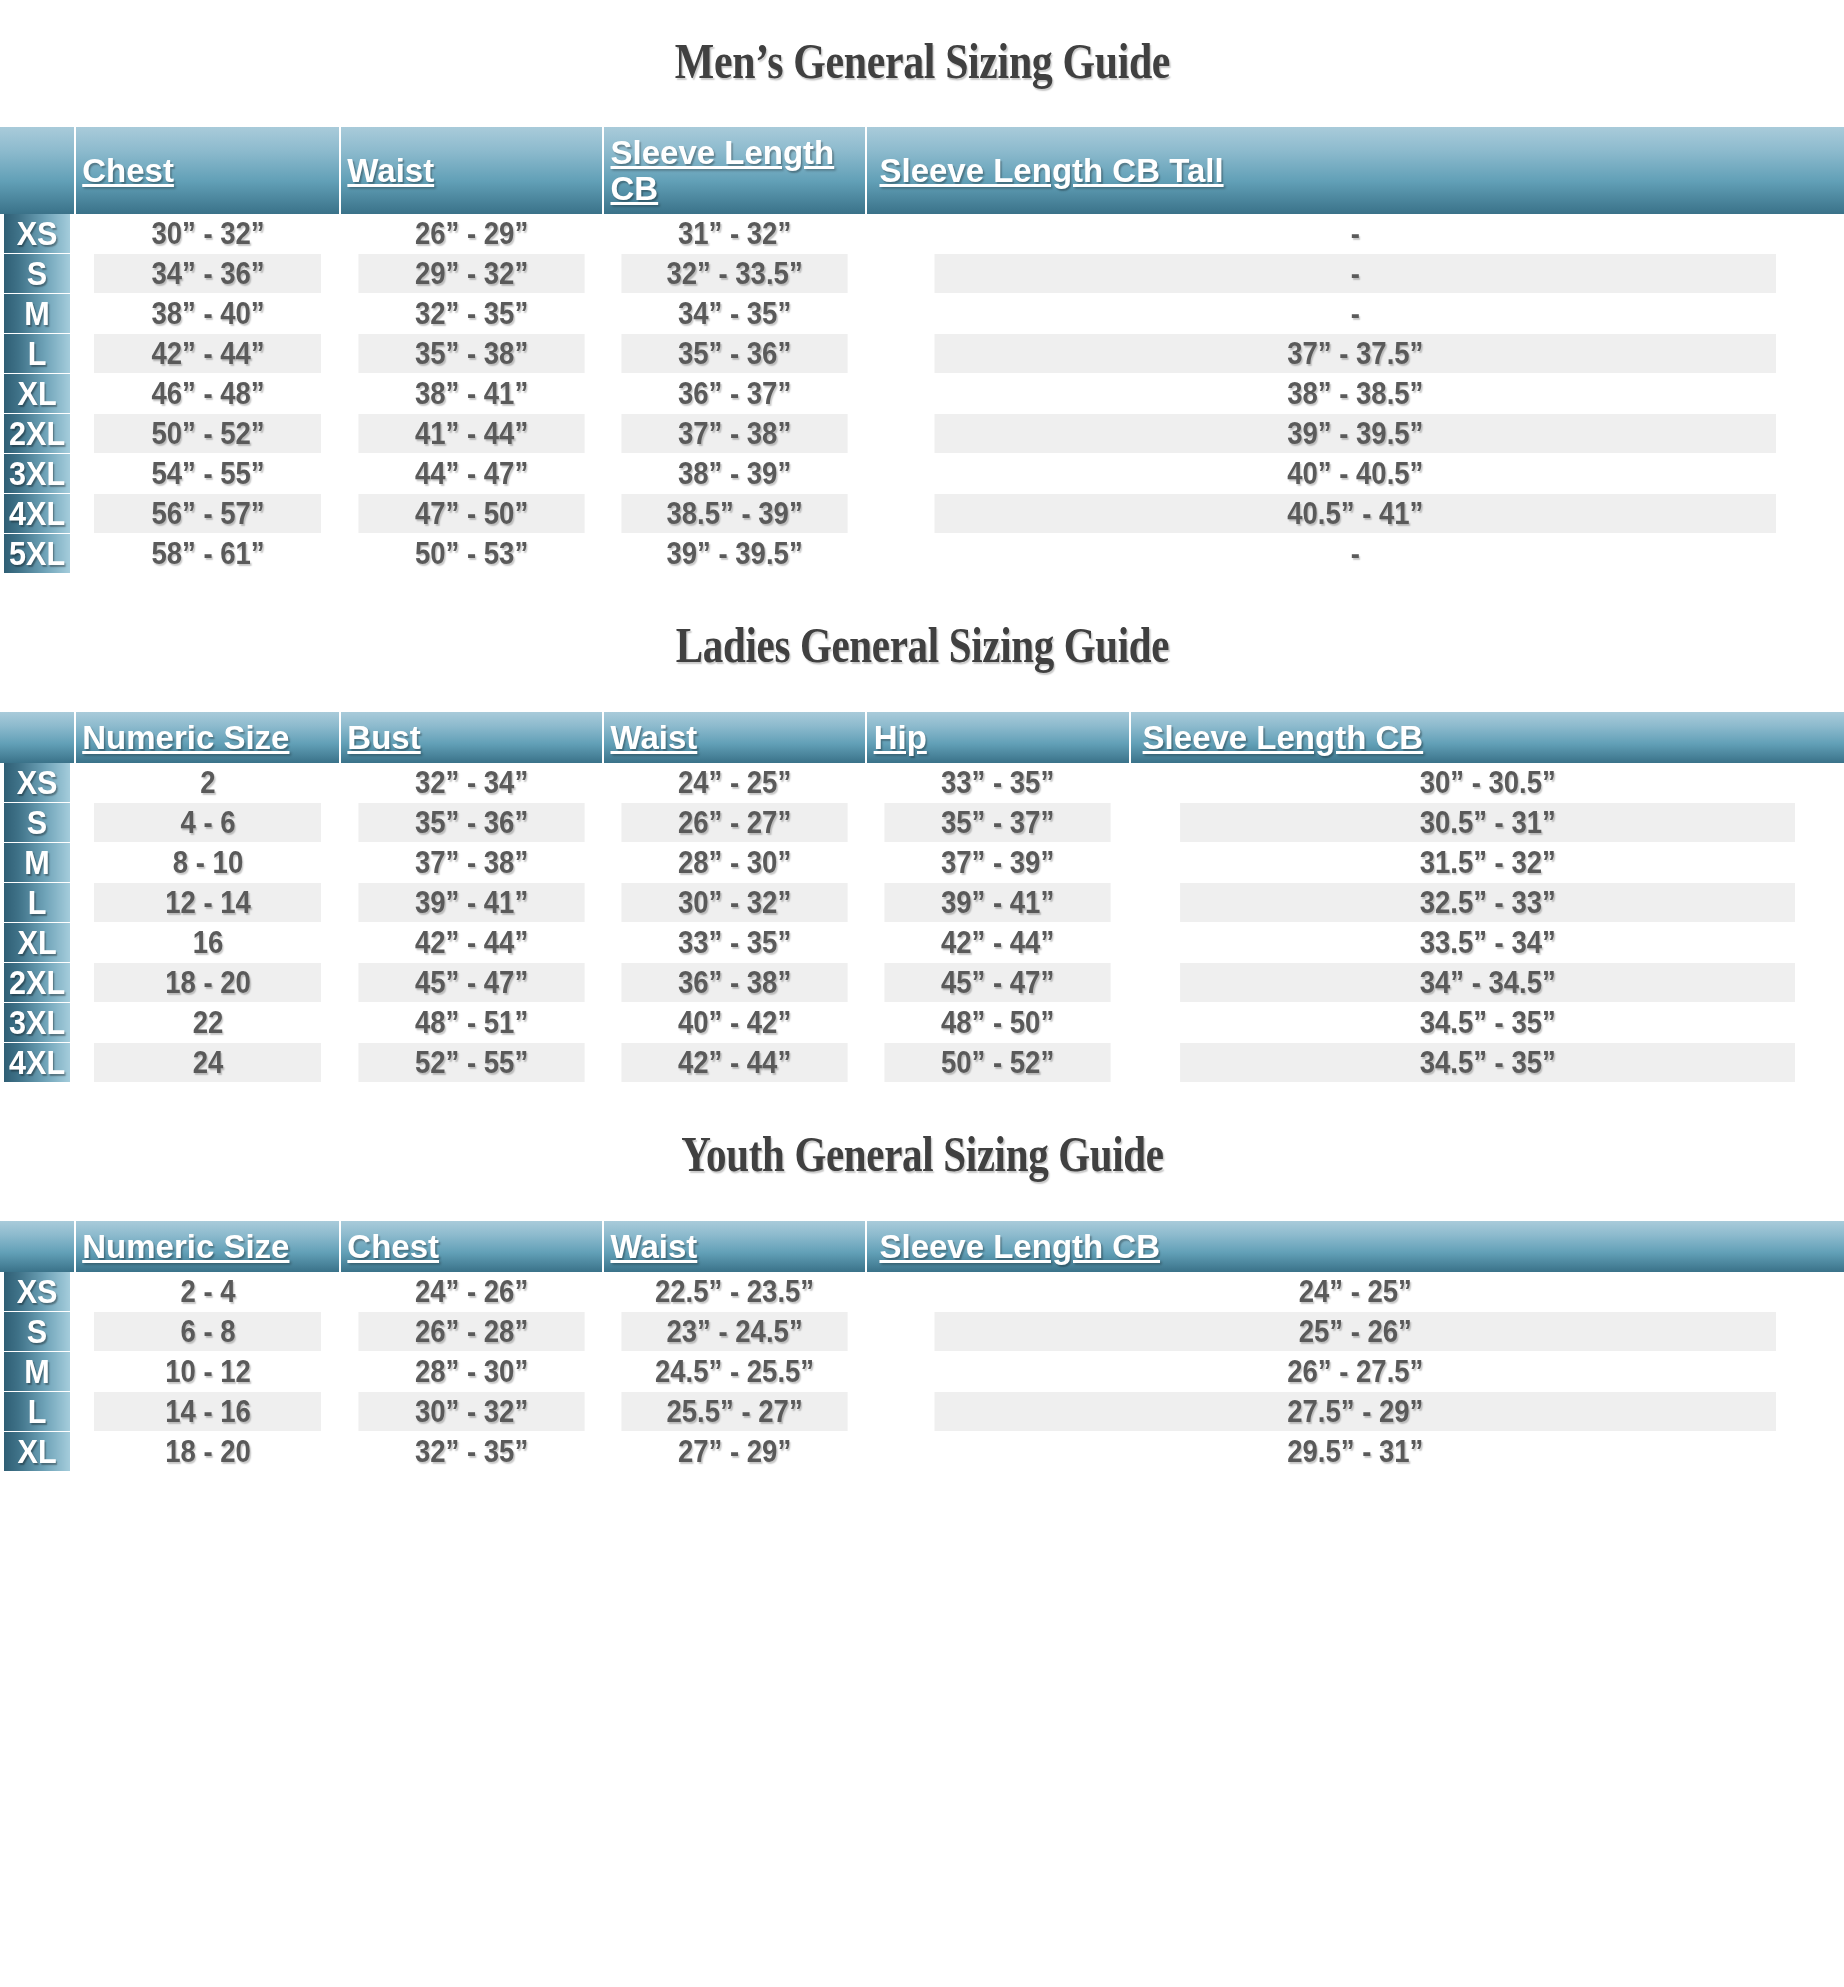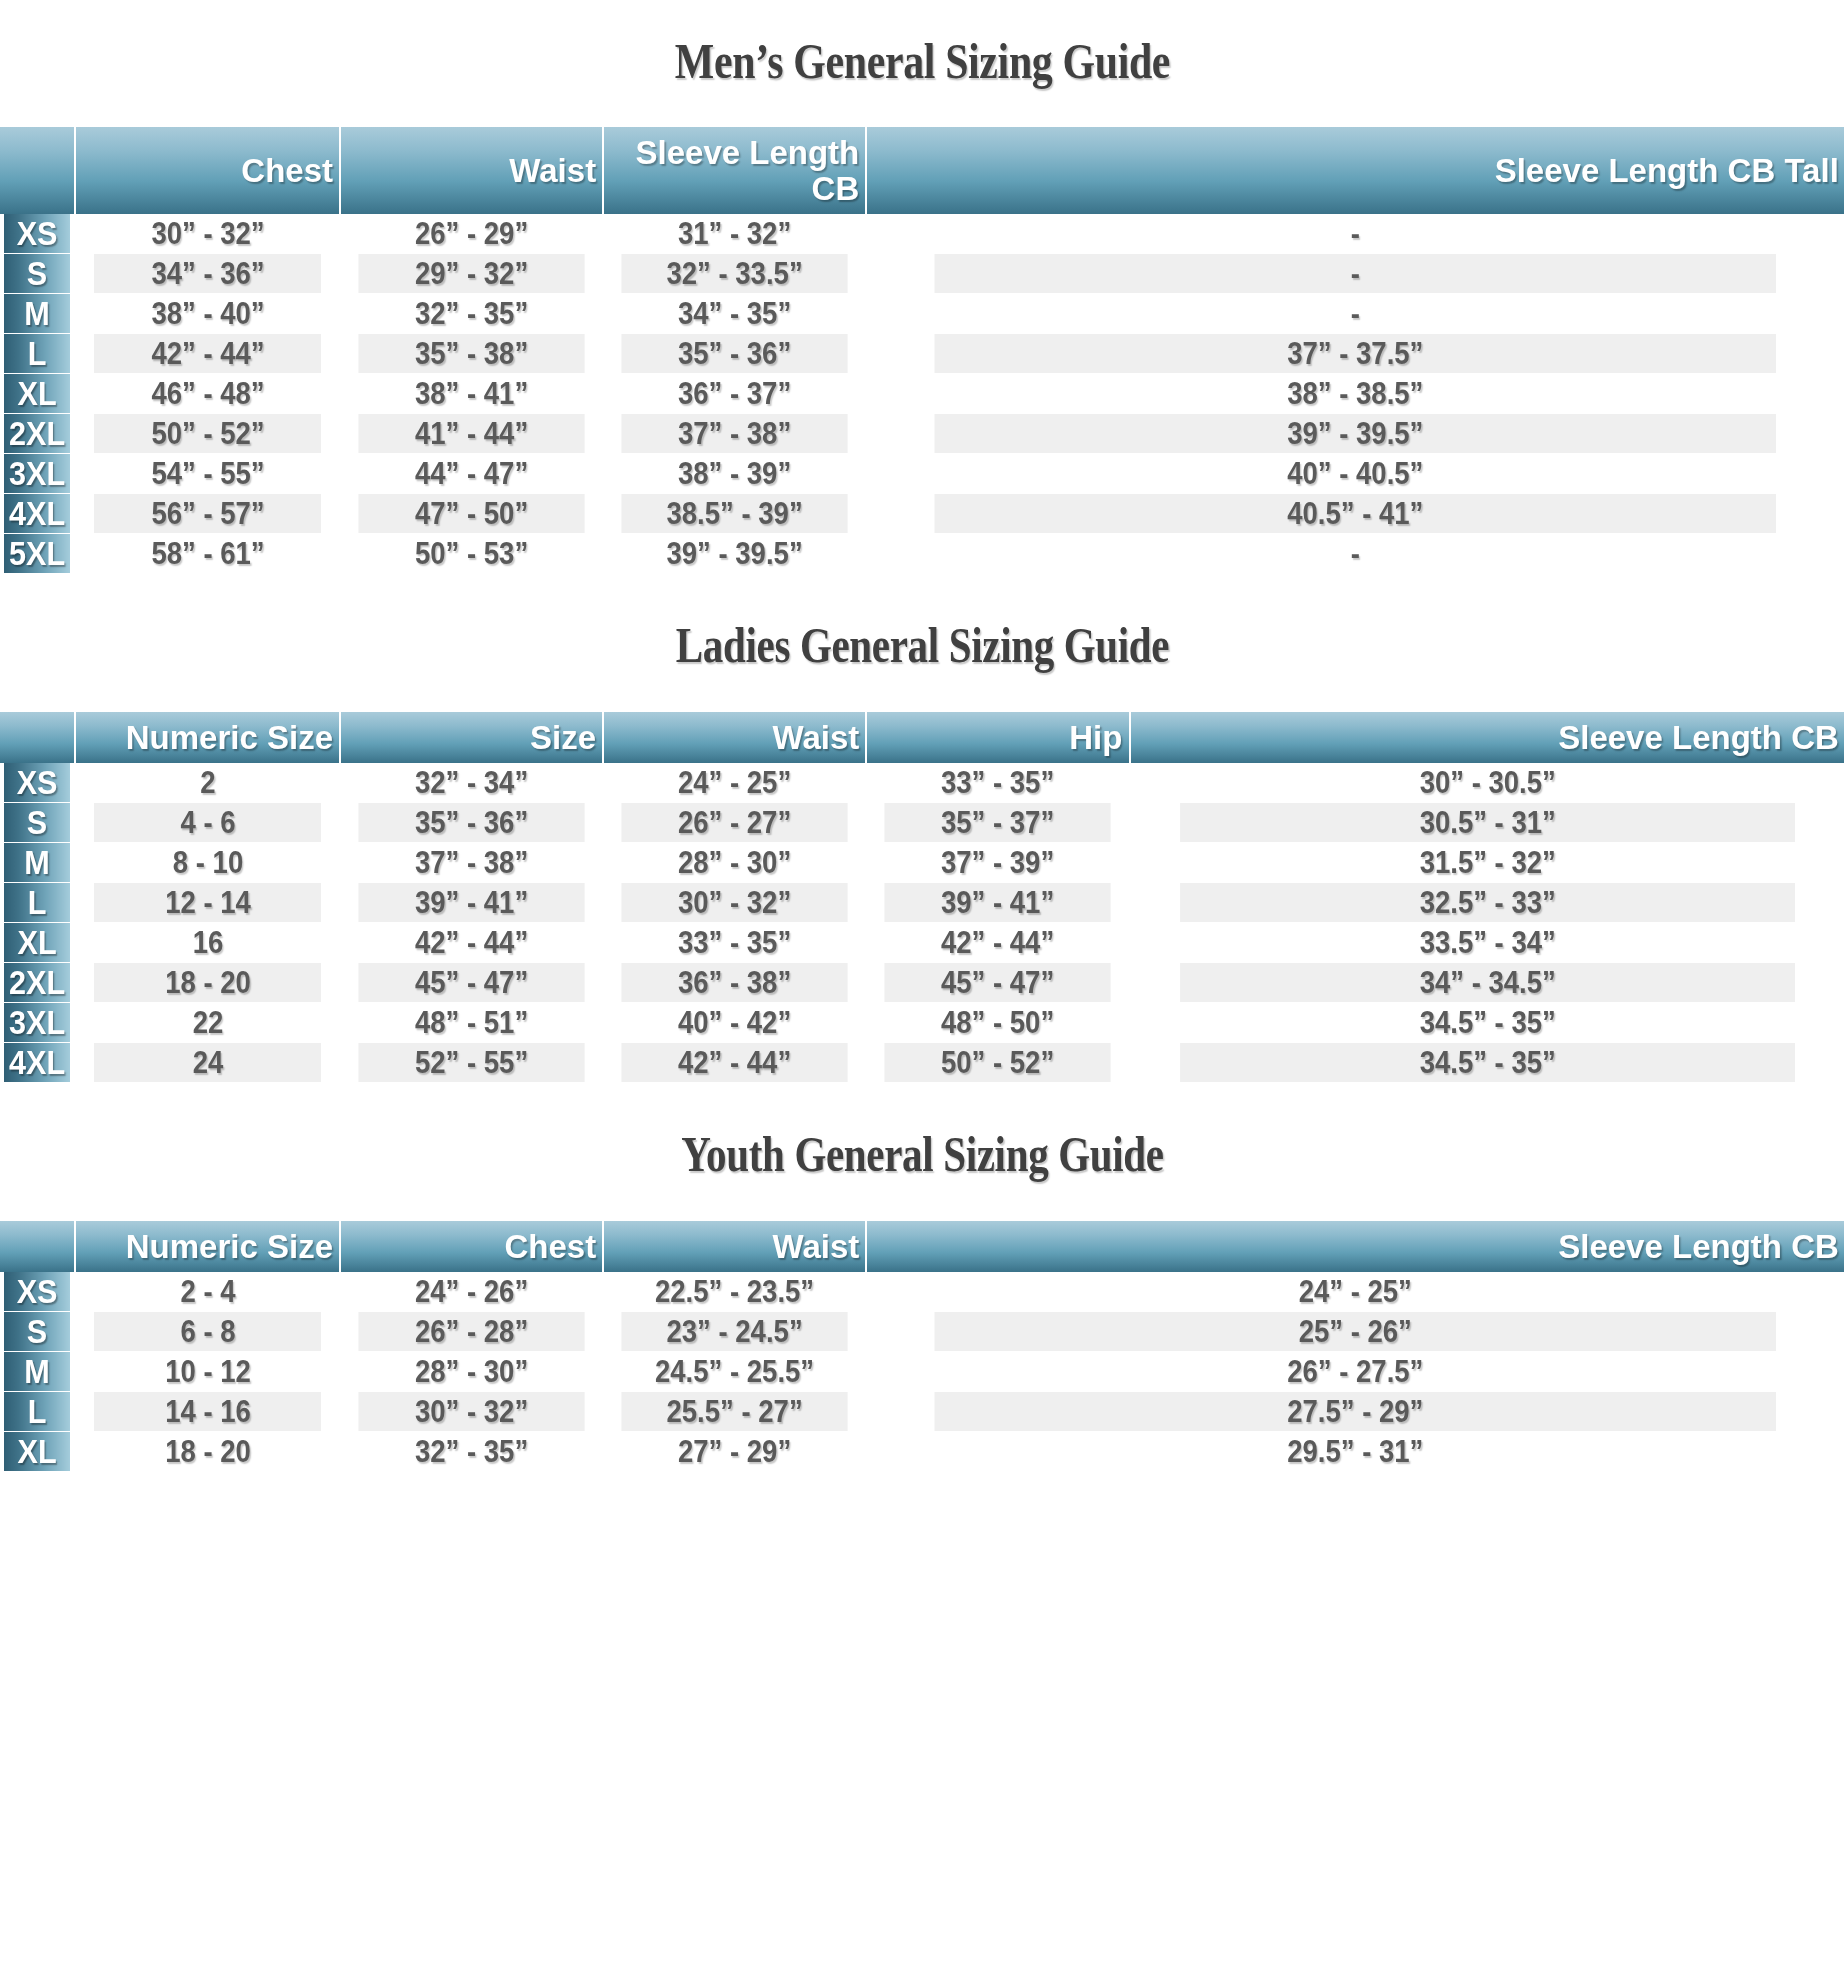--- a/index.html
+++ b/index.html
@@ -48,28 +48,29 @@
   }
 
   
   table.sizing thead th {
     background: linear-gradient(to bottom, #a9cbda 0%, #8cbacd 28%, #62a0b7 62%, #3a7289 100%);
     color: #ffffff;
     font-family: "Liberation Sans", sans-serif;
     font-weight: bold;
     font-size: 33px;
     line-height: 1.08;
-    text-align: right;
+    text-align: left;
     vertical-align: middle;
     padding: 7.8px 6.2px;
     border-right: 2.3px solid #ffffff;
     border-bottom: 0;
     text-shadow: 1.6px 1.6px 1.6px rgba(0,0,0,0.30);
     letter-spacing: 0px;
     box-sizing: border-box;
+    text-decoration: underline;
   }
   table.sizing thead th:last-child { border-right: 0; padding-left: 12px; }
   table.sizing thead th.corner {
     text-shadow: none;
   }
 
   
   table.sizing tbody td {
     font-family: "Liberation Sans", sans-serif;
     font-weight: bold;
@@ -206,21 +207,21 @@
         <col style="width:265px">
         <col style="width:263px">
         <col style="width:263px">
         <col style="width:263px">
         <col style="width:715px">
       </colgroup>
       <thead>
         <tr>
             <th class="corner"></th>
             <th>Numeric Size</th>
-            <th>Size</th>
+            <th>Bust</th>
             <th>Waist</th>
             <th>Hip</th>
             <th>Sleeve Length CB</th>
           </tr>
       </thead>
       <tbody>
           <tr class="odd">
             <td class="sizecell">XS</td>
             <td>2</td>
             <td>32” - 34”</td>

